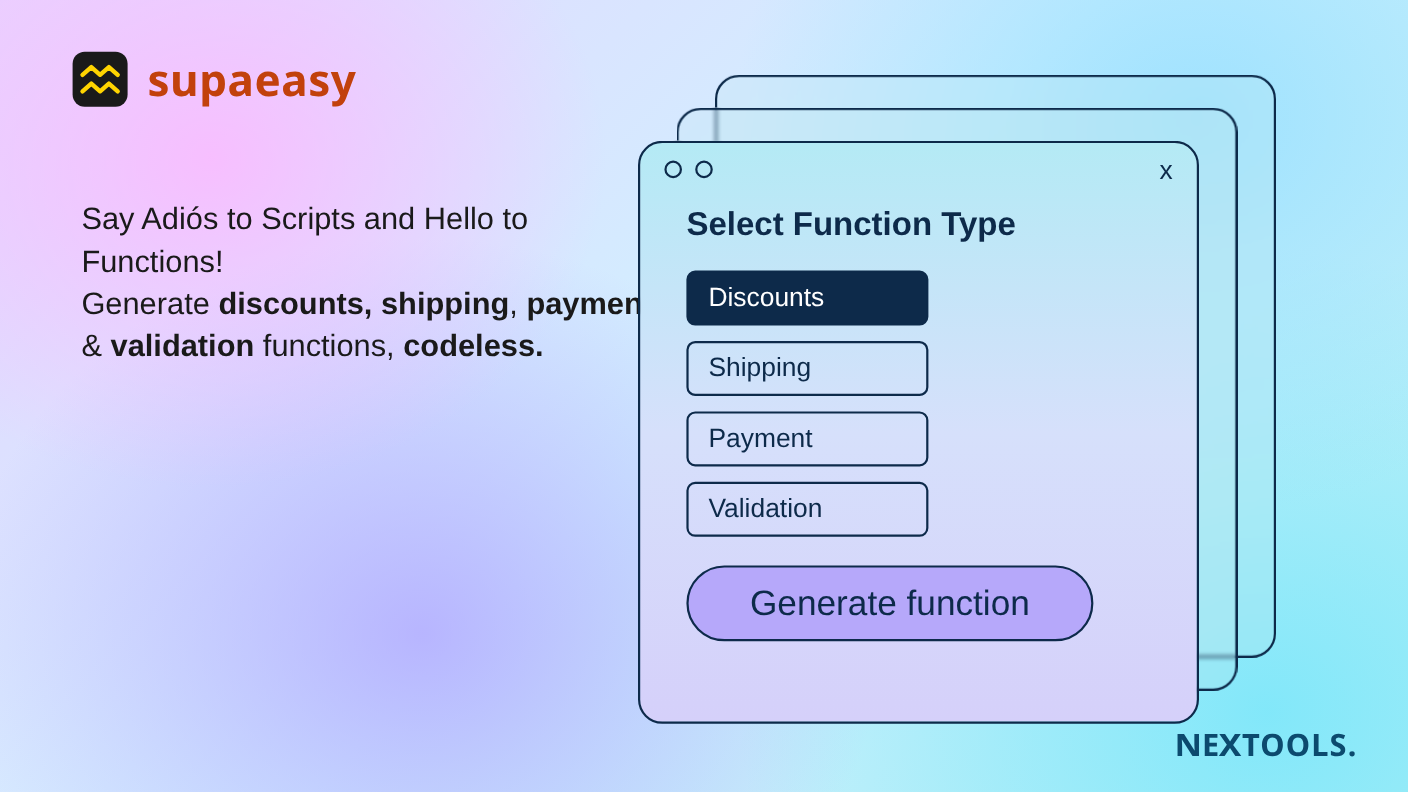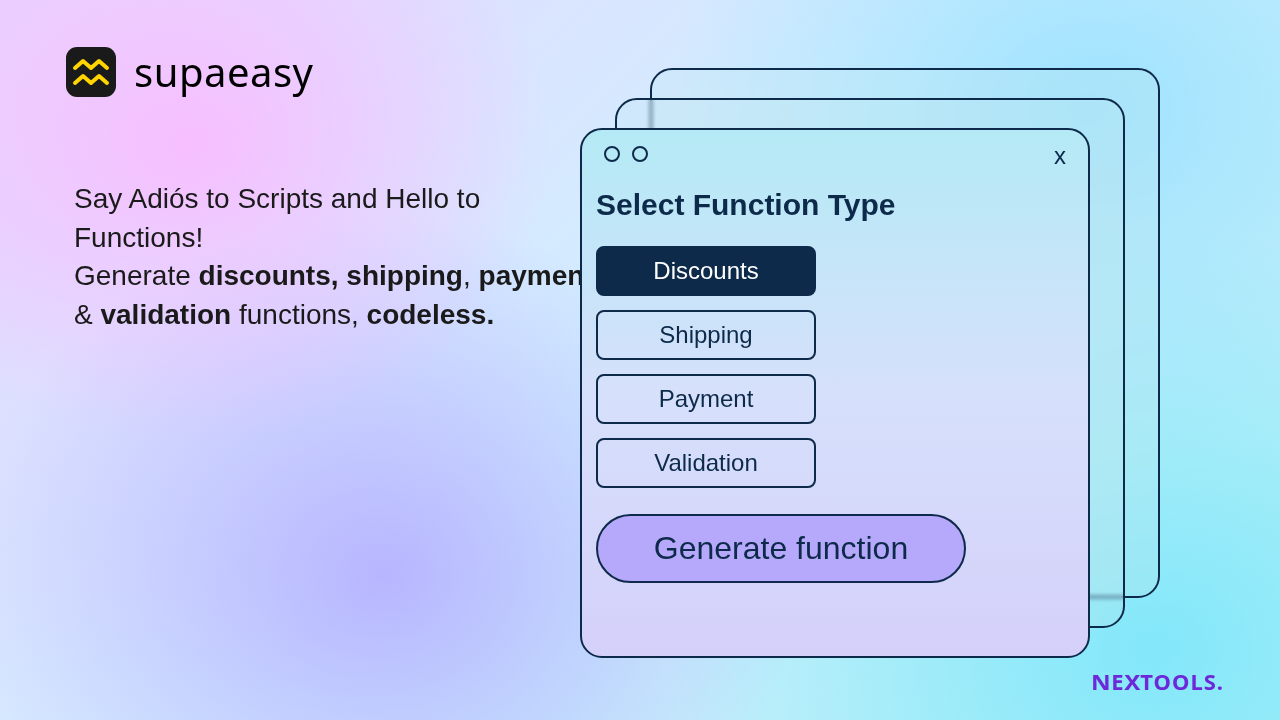--- a/index.html
+++ b/index.html
@@ -26,23 +26,23 @@
   .logo-mark {
     width: 50px;
     height: 50px;
     background: #1a1a1a;
     border-radius: 11px;
     position: relative;
   }
   .logo-mark svg { position: absolute; top: 0; left: 0; }
   .logo-text {
     font-size: 40px;
-    font-weight: 400;
+    font-weight: 700;
     letter-spacing: 0.5px;
-    color: #000000;
+    color: #c2410c;
     font-family: "Segoe UI", system-ui, sans-serif;
     text-align: center;
   }
 
   
   .copy {
     position: absolute;
     top: 180px;
     left: 74px;
     width: 520px;
@@ -98,39 +98,39 @@
   .close-x {
     position: absolute;
     right: 22px;
     top: 12px;
     font-size: 24px;
     font-weight: 400;
     color: #0d2a4a;
     cursor: pointer;
   }
 
-  .win-body { padding: 10px 14px 30px; }
+  .win-body { padding: 10px 42px 30px; }
   .win-title {
     font-size: 30px;
     font-weight: 700;
     color: #0d2a4a;
     margin-bottom: 24px;
   }
   .opt {
     display: block;
     width: 220px;
     padding: 9px 18px;
     font-size: 24px;
     border: 2px solid #0d2a4a;
     border-radius: 8px;
     color: #0d2a4a;
     margin-bottom: 14px;
     cursor: pointer;
     background: transparent;
-    text-align: center;
+    text-align: left;
   }
   .opt.selected {
     background: #0d2a4a;
     color: #fff;
   }
   .gen-btn {
     display: block;
     margin-top: 26px;
     width: 370px;
     padding: 14px 0;
@@ -138,26 +138,26 @@
     font-size: 32px;
     color: #0d2a4a;
     background: #b6a8fa;
     border: 2px solid #0d2a4a;
     border-radius: 999px;
     cursor: pointer;
   }
 
   .footer-brand {
     position: absolute;
-    right: 56px;
+    right: 46px;
     bottom: 24px;
-    font-size: 22px;
+    font-size: 28px;
     font-weight: 700;
     letter-spacing: 1px;
-    color: #6d28d9;
+    color: #0c4a6e;
     font-family: "Segoe UI", system-ui, sans-serif;
   }
   .footer-brand .x { display:inline-block; transform: scaleX(1.1); }
 </style>
 </head>
 <body>
 
 <div class="logo-wrap">
   <div class="logo-mark">
     <svg width="50" height="50" viewBox="0 0 50 50">

